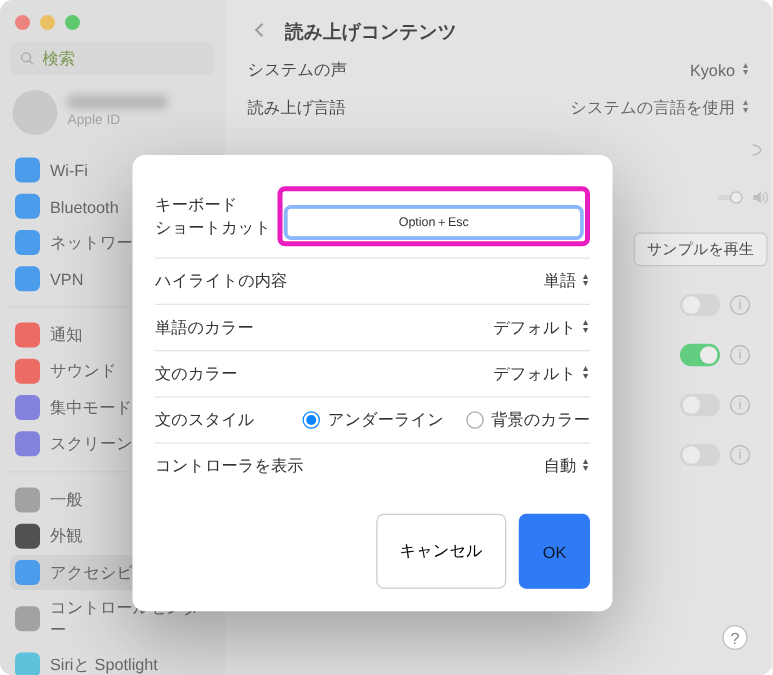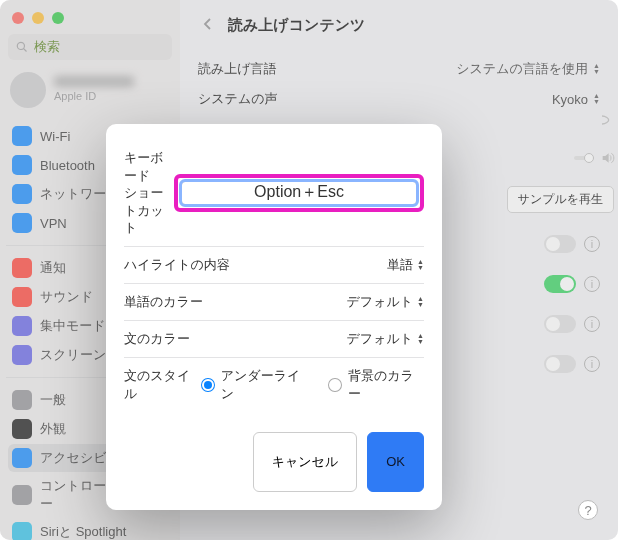--- a/index.html
+++ b/index.html
@@ -31,43 +31,43 @@
   .avatar{width:36px;height:36px;border-radius:50%;background:#c9c9cb;}
   .appleid .txt{font-size:11px;color:#8f8f91;line-height:1.3;}
   .appleid .blur{display:block;width:80px;height:11px;filter:blur(4px);background:#aaa;border-radius:3px;margin-bottom:2px;}
   .siderow{display:flex;align-items:center;gap:8px;padding:4px 4px;border-radius:6px;font-size:13px;color:#333;margin:1px 0;}
   .siderow.selected{background:#d7d7d9;}
   .sicon{width:20px;height:20px;border-radius:5px;display:flex;align-items:center;justify-content:center;color:#fff;font-size:12px;flex-shrink:0;}
   .sep{height:1px;background:#d9d9da;margin:8px -2px;}
 
   
   .content{position:absolute;left:180px;top:0;right:0;height:100%;padding:14px 18px;}
-  .chead{display:flex;align-items:center;gap:10px;margin-bottom:17px;}
+  .chead{display:flex;align-items:center;gap:10px;margin-bottom:4px;}
   .chead button{background:none;border:none;padding:4px;color:#8b8b8d;}
   .chead h1{font-size:15px;font-weight:600;margin:0;}
   .prow{display:flex;align-items:center;justify-content:space-between;font-size:13px;padding:6px 0;}
   .dd{display:flex;align-items:center;gap:4px;color:#333;}
   .slider{height:4px;width:120px;background:#ddd;border-radius:2px;position:relative;}
   .slider .knob{position:absolute;top:-3px;width:10px;height:10px;border-radius:50%;background:#fff;border:1px solid #bbb;}
   .switches{position:absolute;right:18px;top:224px;}
   .swrow{display:flex;align-items:center;gap:8px;height:40px;}
   .switch{width:32px;height:18px;border-radius:9px;position:relative;}
   .switch::after{content:"";position:absolute;top:2px;width:14px;height:14px;border-radius:50%;background:#fff;}
   .switch.off{background:var(--switch-off);} .switch.off::after{left:2px;}
   .switch.on{background:var(--switch-on);} .switch.on::after{right:2px;}
   .info{width:16px;height:16px;border:1px solid #aaa;border-radius:50%;color:#aaa;font-size:11px;display:flex;align-items:center;justify-content:center;}
   .btnlite{background:#fff;border:1px solid #ccc;border-radius:5px;font-size:12px;padding:4px 10px;}
 
   
-  .modal{position:absolute;z-index:10;left:106px;top:124px;width:336px;background:#fff;border-radius:10px;box-shadow:0 20px 60px rgba(0,0,0,0.3);padding:0;}
+  .modal{position:absolute;z-index:10;left:106px;top:124px;width:384px;background:#fff;border-radius:10px;box-shadow:0 20px 60px rgba(0,0,0,0.3);padding:0;}
   .mbody{padding:16px 18px 4px;}
   .mrow{display:flex;align-items:center;justify-content:space-between;padding:9px 0;font-size:13px;color:#333;border-bottom:1px solid var(--divider);}
   .mrow:last-child{border-bottom:none;}
   .mrow .lbl{line-height:1.35;}
-  .scfield{width:236px;height:24px;border:1px solid #ccc;border-radius:4px;display:flex;align-items:center;justify-content:center;font-size:16px;outline:3px solid #8ab5ff;outline-offset:-1px;}
+  .scfield{width:236px;height:24px;border:1px solid #ccc;border-radius:4px;display:flex;align-items:center;justify-content:center;font-size:10px;outline:3px solid #8ab5ff;outline-offset:-1px;margin-top:10px;}
   .hi-ring{border:4px solid var(--hi);padding:3px;border-radius:6px;}
   .dd2{display:flex;align-items:center;gap:3px;}
   .upd{display:inline-flex;flex-direction:column;font-size:7px;line-height:6px;color:#555;margin-left:1px;}
   .radio{display:flex;align-items:center;gap:6px;font-size:13px;}
   .rdot{width:14px;height:14px;border-radius:50%;border:1px solid #aaa;display:inline-flex;align-items:center;justify-content:center;}
   .rdot.sel{border-color:var(--blue);} .rdot.sel::after{content:"";width:8px;height:8px;border-radius:50%;background:var(--blue);}
   .mfoot{display:flex;justify-content:flex-end;gap:10px;padding:16px 18px 18px;}
   .btn{font-size:13px;border-radius:6px;padding:20px 18px;border:1px solid #ccc;background:#fff;}
   .btn.primary{background:var(--blue2);border-color:var(--blue2);color:#0f172a;}
 
@@ -159,30 +159,30 @@
   </div>
 
   <div class="content">
     <div class="chead">
       <button><svg width="12" height="12" viewBox="0 0 12 12">
             <path d="M8 1L3 6l5 5" fill="none" stroke="#8b8b8d" stroke-width="1.8"></path>
           </svg></button>
       <h1>読み上げコンテンツ</h1>
     </div>
     <div class="prow">
+      <span>システムの声</span>
+      <span class="dd">
+        <span>Kyoko</span>
+        <span class="upd">▲<br>▼</span>
+      </span>
+    </div>
+    <div class="prow">
       <span>読み上げ言語</span>
       <span class="dd">
         <span>システムの言語を使用</span>
-        <span class="upd">▲<br>▼</span>
-      </span>
-    </div>
-    <div class="prow">
-      <span>システムの声</span>
-      <span class="dd">
-        <span>Kyoko</span>
         <span class="upd">▲<br>▼</span>
       </span>
     </div>
 
     <div style="position:absolute;right:2px;top:112px;display:flex;align-items:center;gap:6px;">
        <svg class="vol-icon" viewBox="0 0 24 24">
           <path d="M3 6c6 0 10 4 10 6s-4 6-10 6" fill="none" stroke="#bbb" stroke-width="2"></path>
         </svg>
     </div>
     <div style="position:absolute;right:2px;top:150px;display:flex;align-items:center;gap:6px;">
@@ -254,20 +254,27 @@
           <label class="radio">
               <span class="rdot sel"></span>
               <span>アンダーライン</span>
             </label>
           <label class="radio">
               <span class="rdot"></span>
               <span>背景のカラー</span>
             </label>
         </span>
       </div>
+      <div class="mrow">
+        <span>コントローラを表示</span>
+        <span class="dd2">
+          <span>自動</span>
+          <span class="upd">▲<br>▼</span>
+        </span>
+      </div>
     </div>
     <div class="mfoot">
       <button class="btn">キャンセル</button>
       <button class="btn primary">OK</button>
     </div>
   </div>
 
   <div class="help">?</div>
 
 </div>

